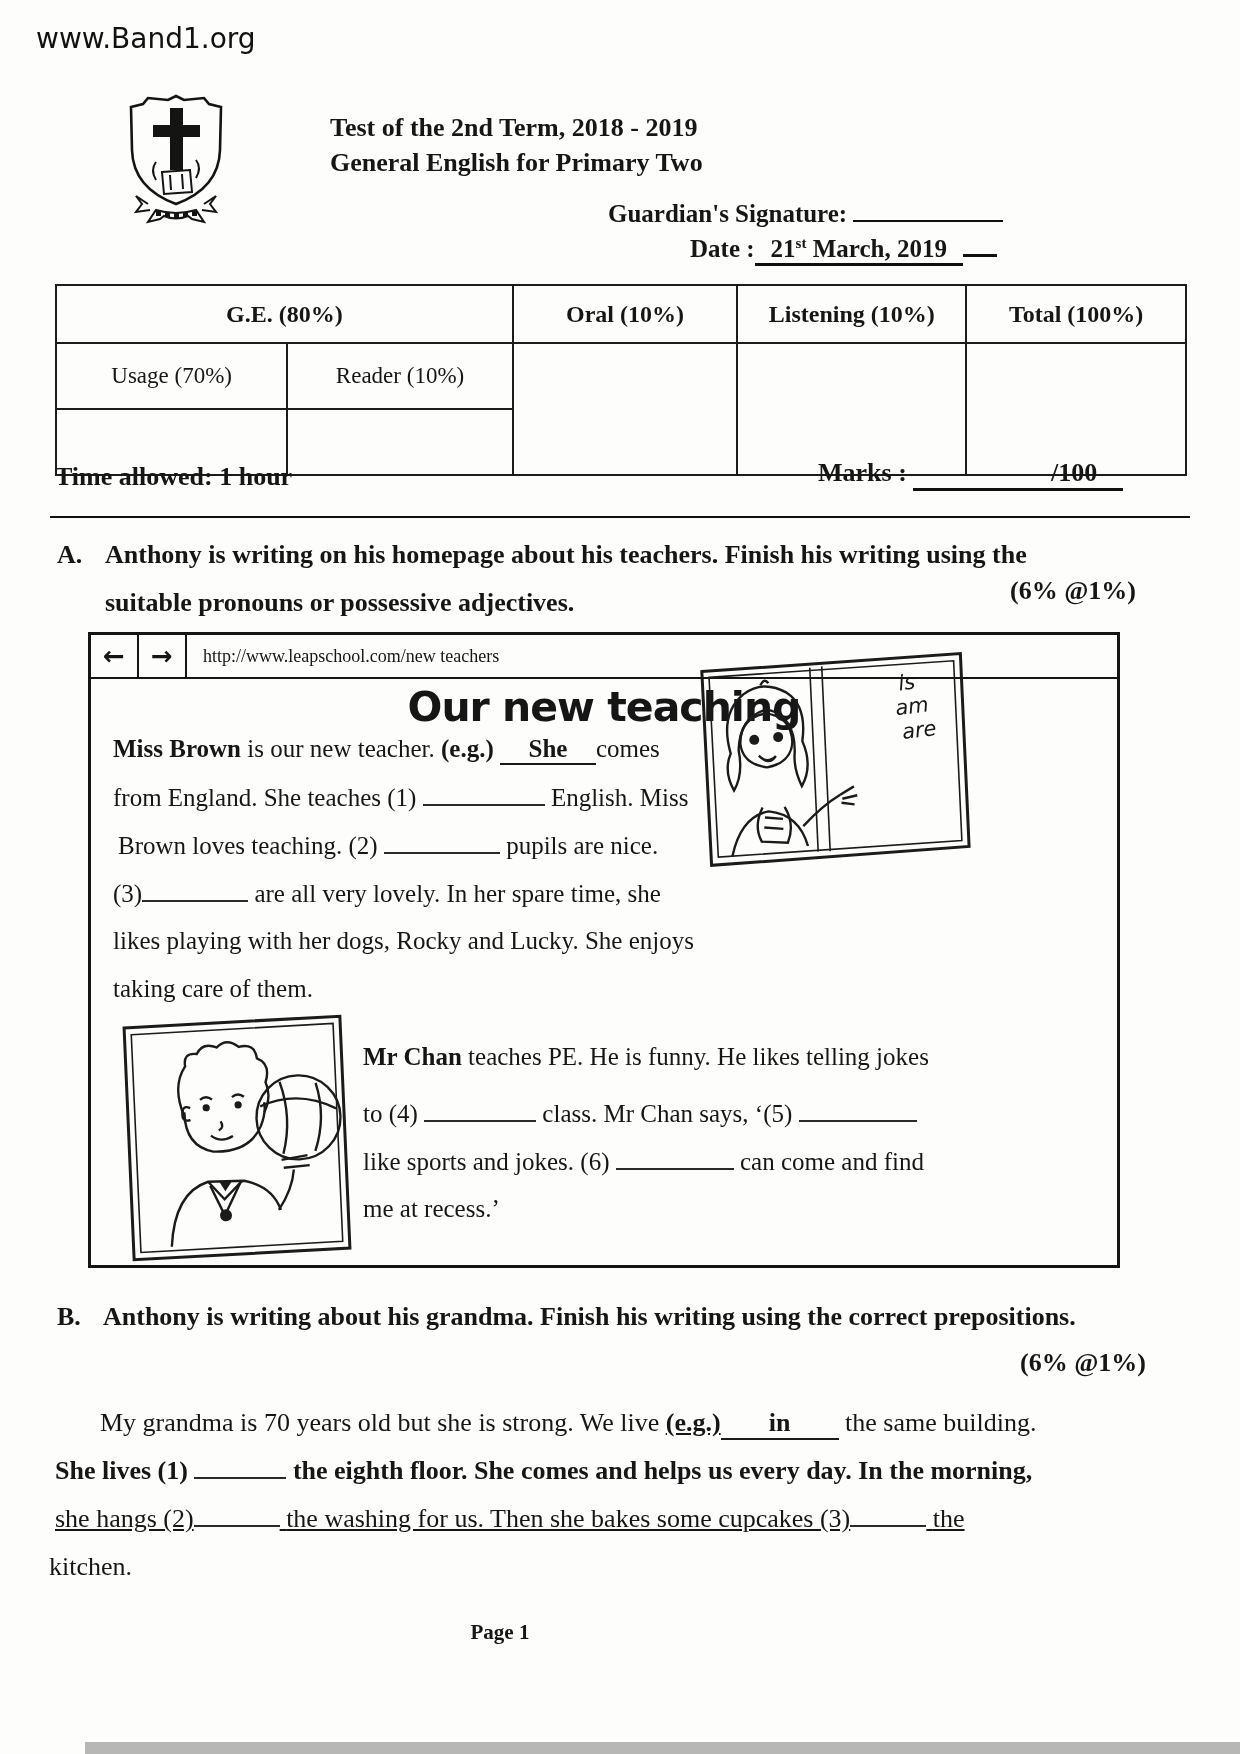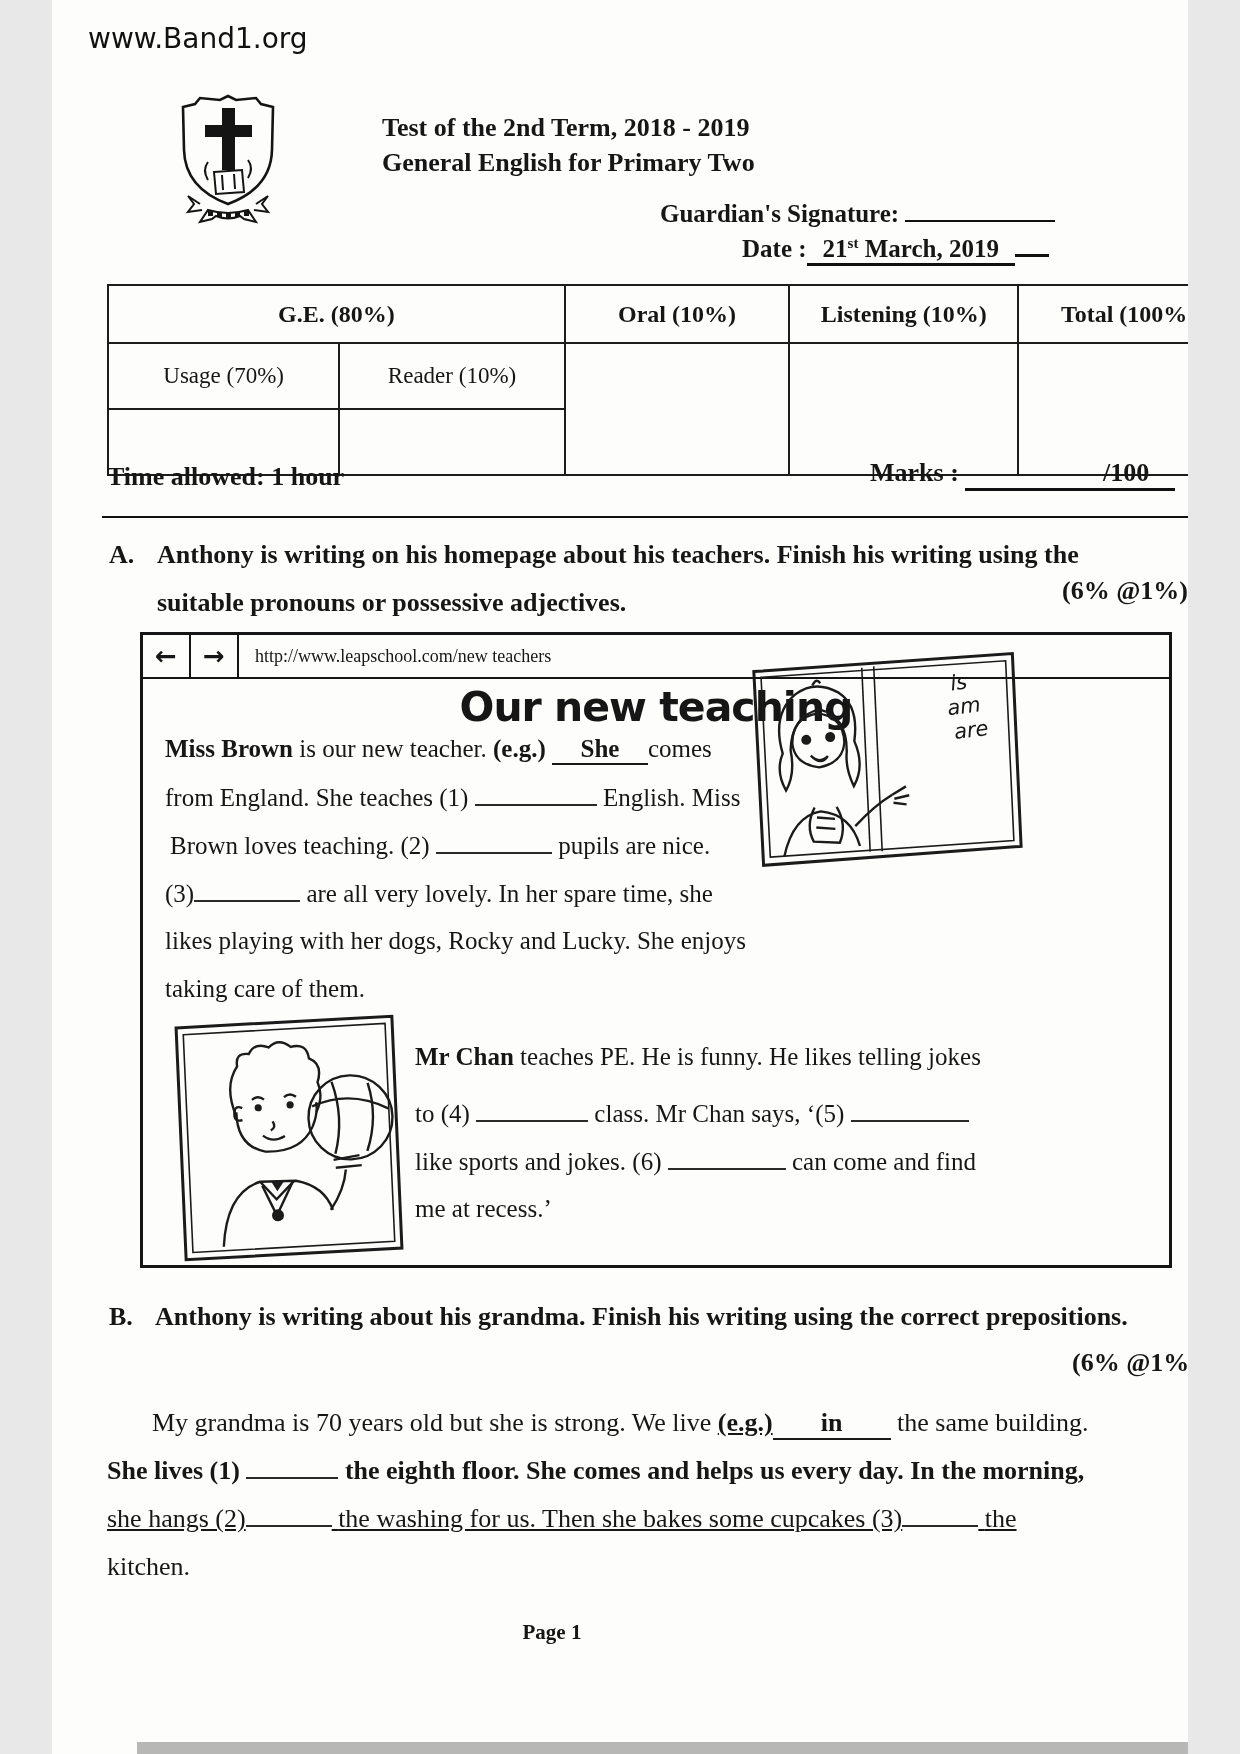--- a/index.html
+++ b/index.html
@@ -1,16 +1,16 @@
 <!DOCTYPE html>
 <html><head>
 <meta charset="utf-8">
 <style>
   html,body{margin:0;padding:0;background:#e8e8e8;}
-  .page{position:relative;width:1136px;height:1754px;background:#fdfdfc;margin:0 auto;
+  .page{position:relative;width:1240px;height:1754px;background:#fdfdfc;margin:0 auto;
         font-family:"Liberation Serif", serif;color:#161616;overflow:hidden;}
   .abs{position:absolute;}
   .nowrap{white-space:nowrap;}
   .watermark{left:36px;top:22px;font-family:"DejaVu Sans",sans-serif;font-size:28px;color:#111;}
   .title-block{left:330px;top:110px;font-size:26px;font-weight:bold;line-height:35px;}
   .sig-row{left:608px;top:198px;font-size:25px;font-weight:bold;}
   .sig-line{display:inline-block;width:150px;border-bottom:2.5px solid #111;height:22px;}
   .date-row{left:690px;top:232px;font-size:25px;font-weight:bold;}
   .date-val{display:inline-block;border-bottom:3px solid #111;padding:0 16px;}
   .date-tail{display:inline-block;width:34px;border-bottom:3px solid #111;height:22px;}
@@ -252,18 +252,18 @@
   <div class="abs bline" style="left:55px;top:1456px;font-weight:bold;">
     <span>She lives (1)</span>
     <span class="blank" style="width:92px;"></span>
     <span>the eighth floor. She comes and helps us every day. In the morning,</span>
   </div>
   <div class="abs bline" style="left:55px;top:1504px;text-decoration:underline;">
     <span>she hangs (2)</span><span class="blank" style="width:86px;"></span>
     <span>the washing for us. Then she bakes some cupcakes (3)</span><span class="blank" style="width:76px;"></span>
     <span>the</span>
   </div>
-  <div class="abs bline" style="left:55px;top:1552px;">kitchen.</div>
+  <div class="abs bline" style="left:49px;top:1552px;">kitchen.</div>
 
   <div class="abs footer">Page 1</div>
 
   <div class="abs scan-bar"></div>
 </div>
 
 </body></html>

